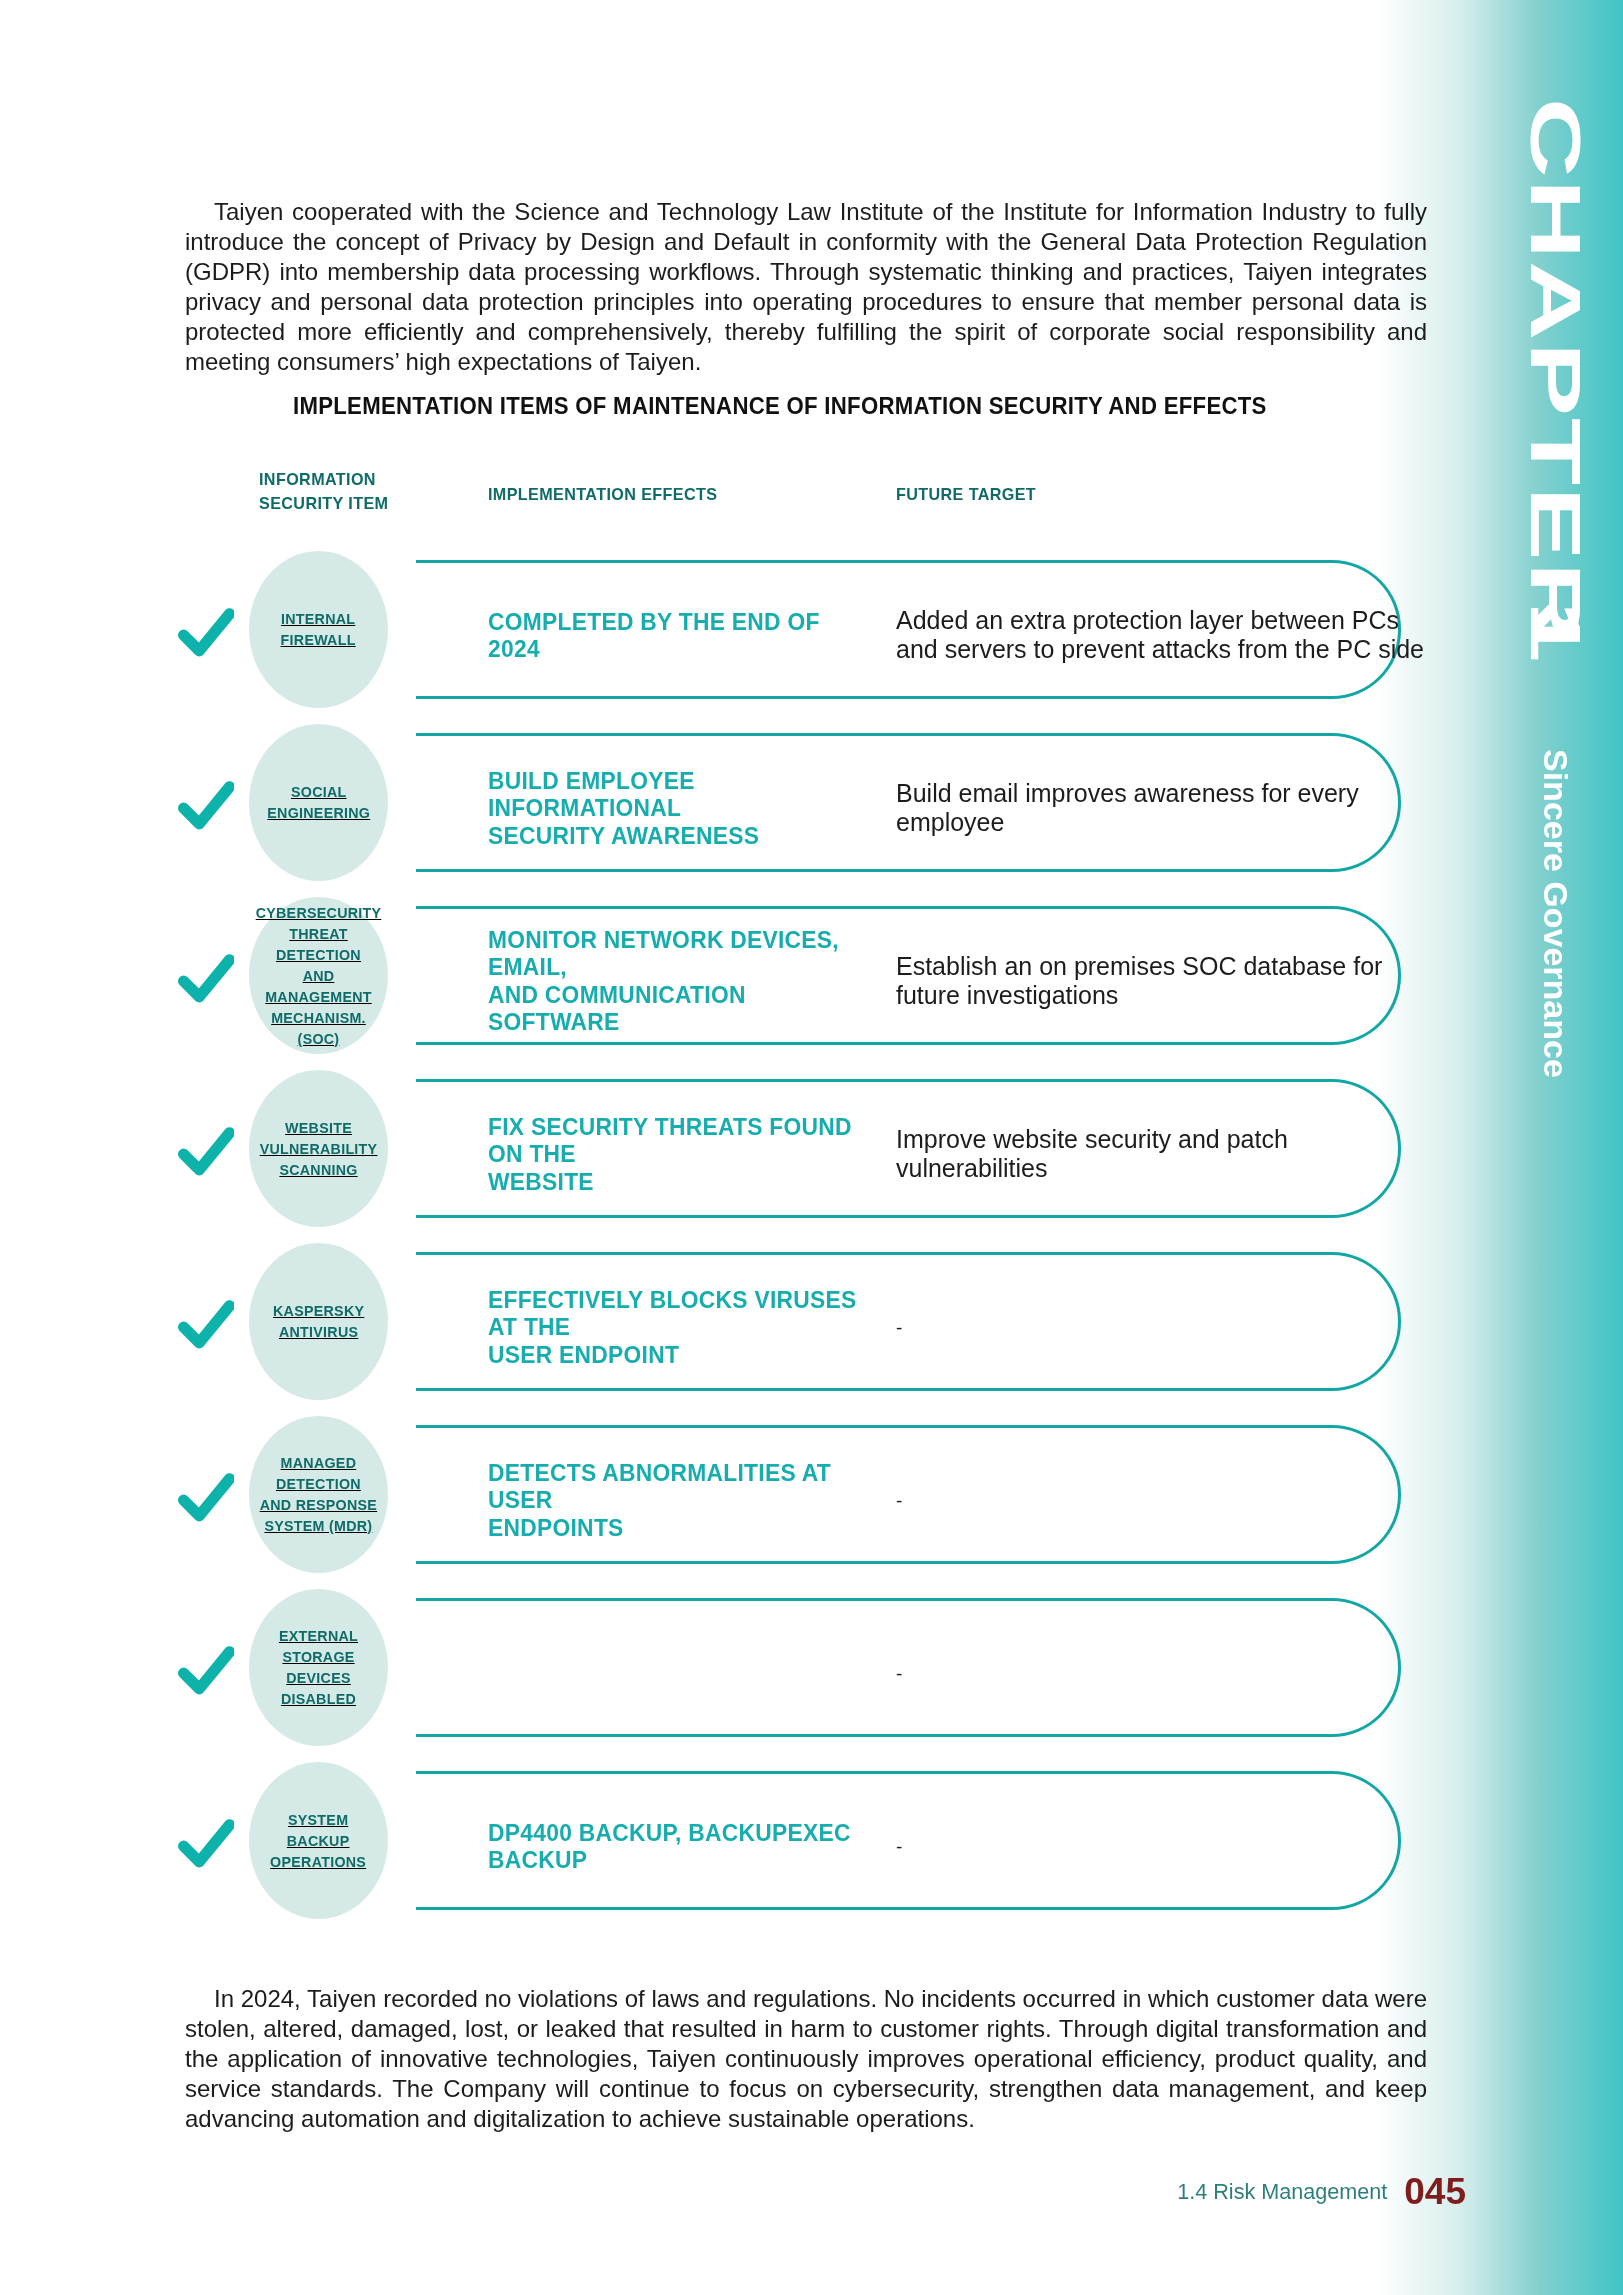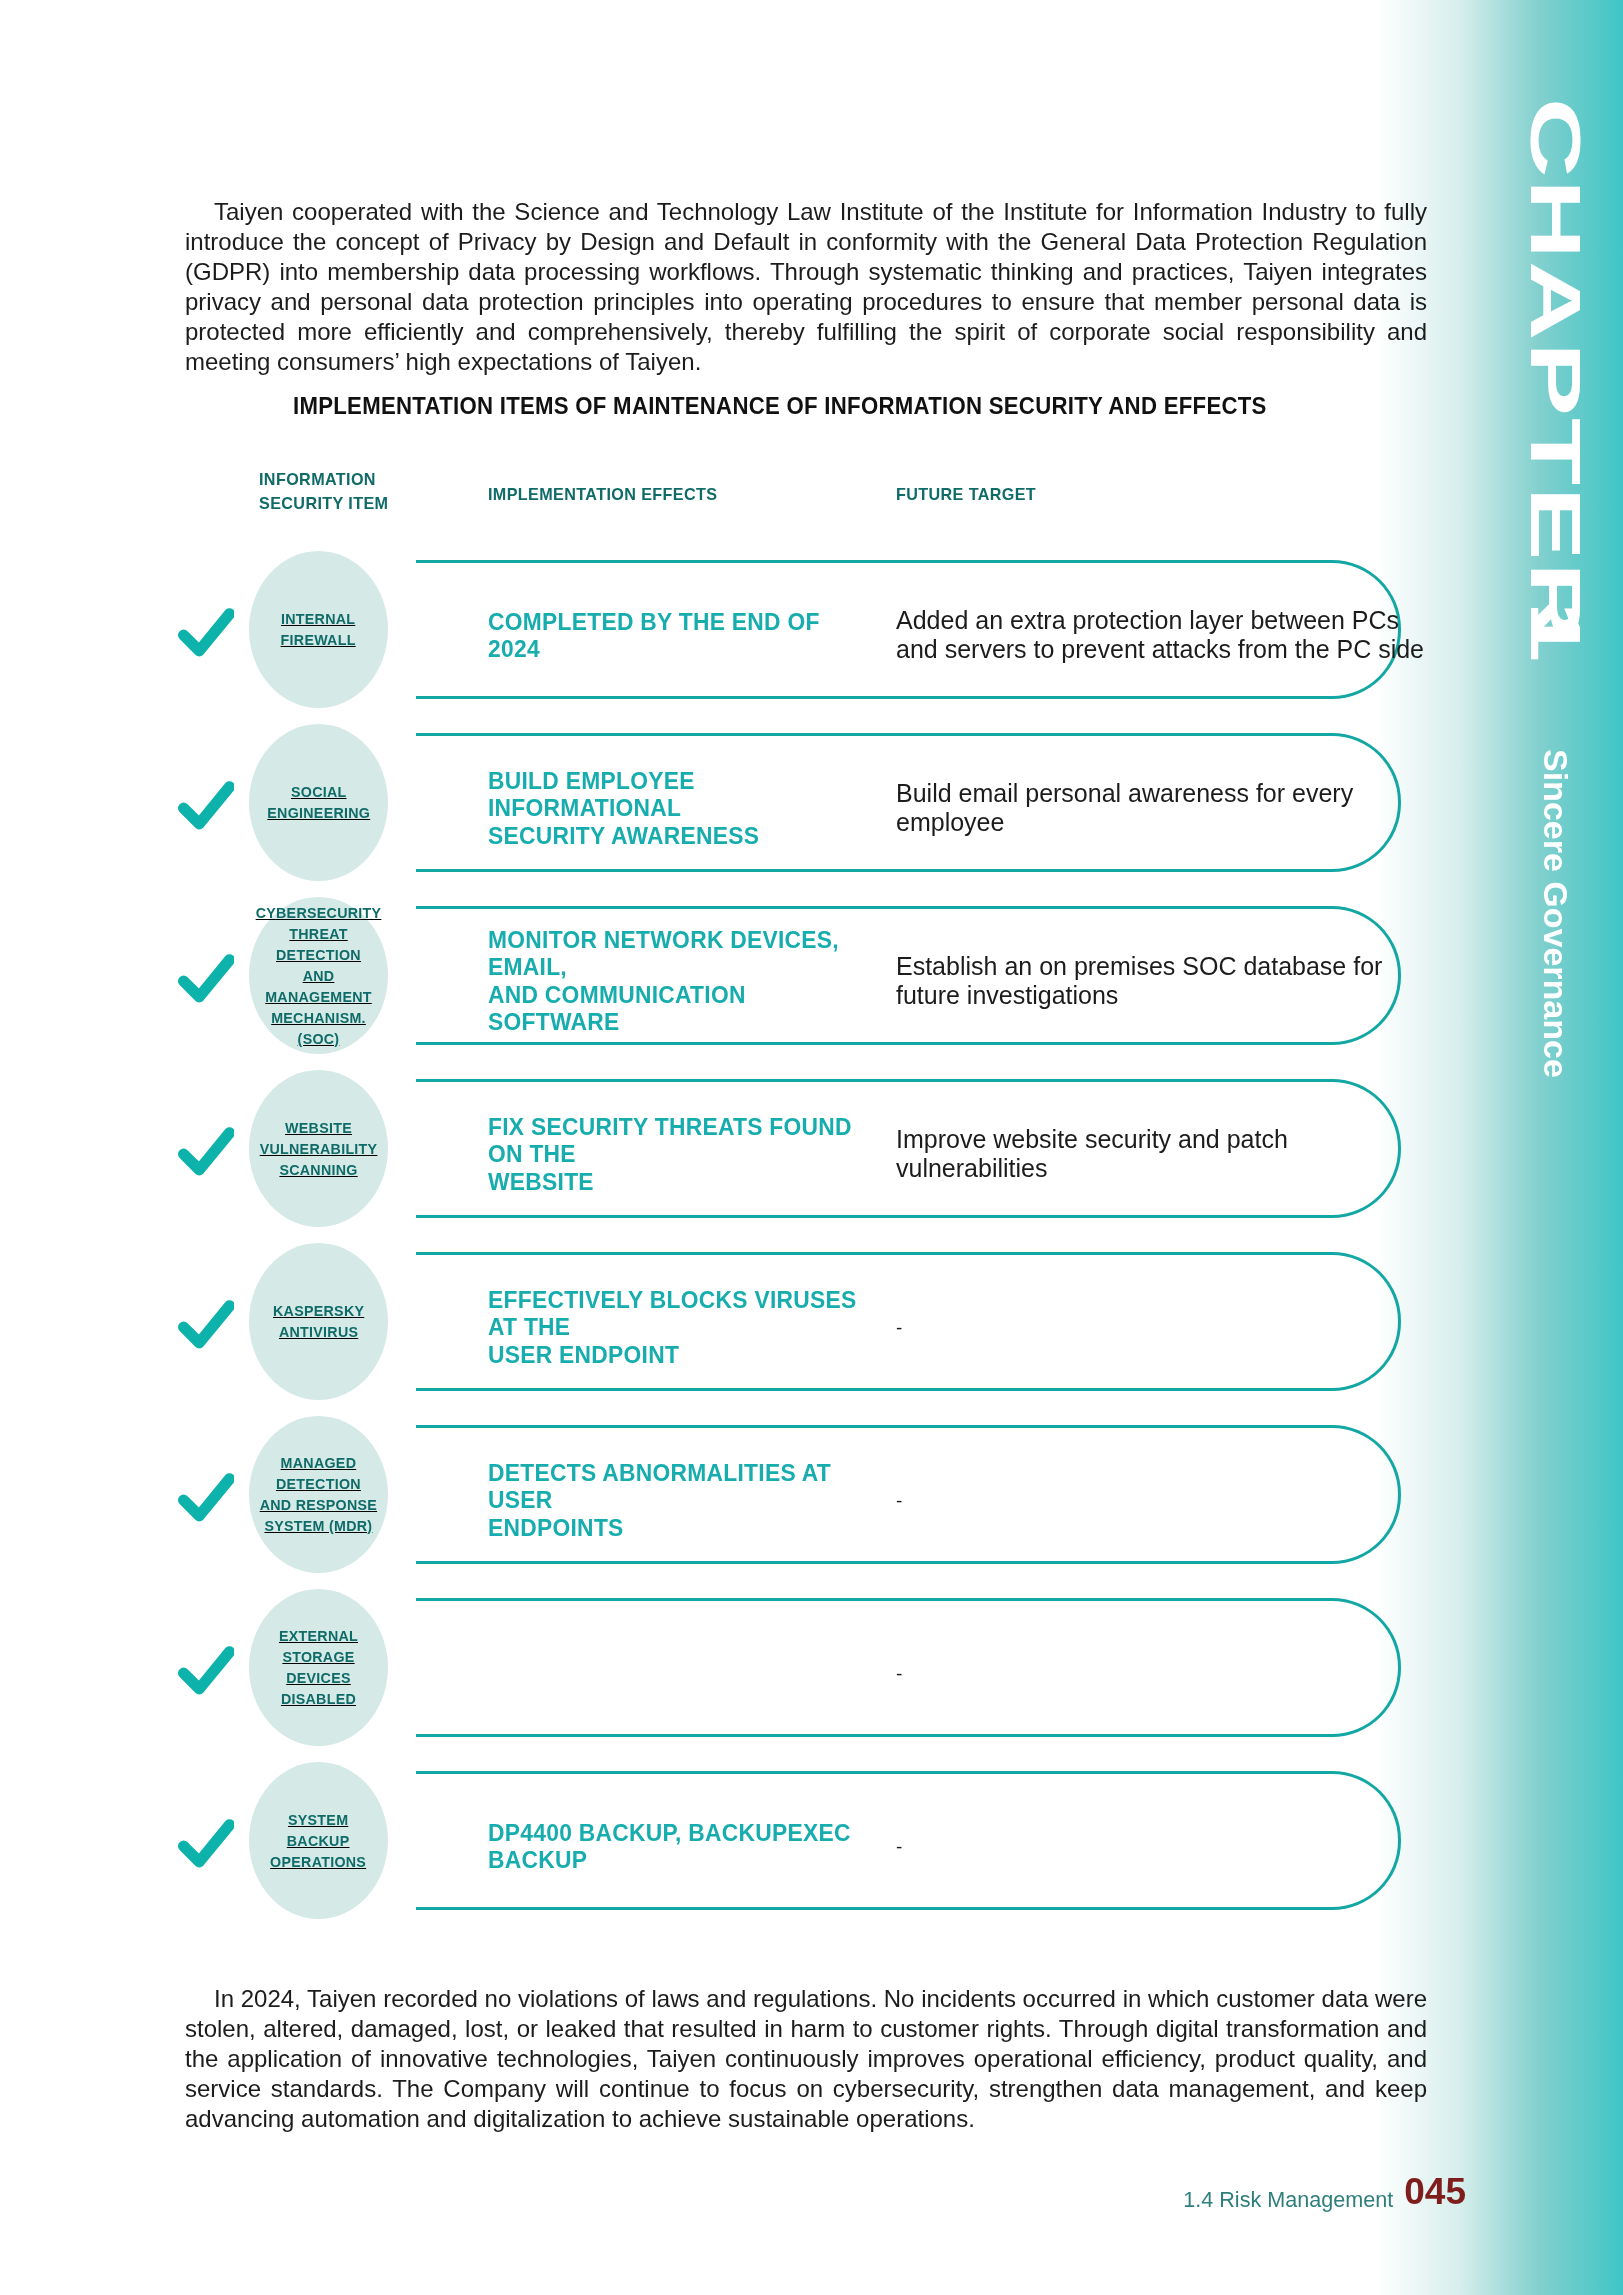--- a/index.html
+++ b/index.html
@@ -222,22 +222,22 @@
     font-size: 19px;
     color: #1c1c1c;
   }
 
   
   #footer {
     position: absolute;
     right: 157px;
     top: 2171px;
     display: flex;
-    align-items: flex-end;
-    gap: 11px;
+    align-items: center;
+    gap: 17px;
     z-index: 4;
   }
   #footer-section {
     font-size: 21.6px;
     color: #2e7f7c;
     font-weight: normal;
   }
   #footer-page {
     font-size: 37px;
     font-weight: bold;
@@ -282,21 +282,21 @@
       </div>
       <div class="row">
         <div class="capsule"></div>
         <div class="check"><svg viewBox="0 0 100 100" width="56" height="56" aria-hidden="true">
             <path d="M10 52 L38 80 L92 14" fill="none" stroke="#0db3ab" stroke-width="20" stroke-linecap="round" stroke-linejoin="round"></path>
           </svg></div>
         <div class="item-circle">
           <div class="item-label">SOCIAL<br>ENGINEERING</div>
         </div>
         <div class="effect"><span>BUILD EMPLOYEE INFORMATIONAL</span><br><span>SECURITY AWARENESS</span></div>
-        <div class="future">Build email personal awareness for every employee</div>
+        <div class="future">Build email improves awareness for every employee</div>
       </div>
       <div class="row">
         <div class="capsule"></div>
         <div class="check"><svg viewBox="0 0 100 100" width="56" height="56" aria-hidden="true">
             <path d="M10 52 L38 80 L92 14" fill="none" stroke="#0db3ab" stroke-width="20" stroke-linecap="round" stroke-linejoin="round"></path>
           </svg></div>
         <div class="item-circle">
           <div class="item-label">CYBERSECURITY<br>THREAT DETECTION<br>AND MANAGEMENT<br>MECHANISM. (SOC)</div>
         </div>
         <div class="effect"><span>MONITOR NETWORK DEVICES, EMAIL,</span><br><span>AND COMMUNICATION SOFTWARE</span></div>

